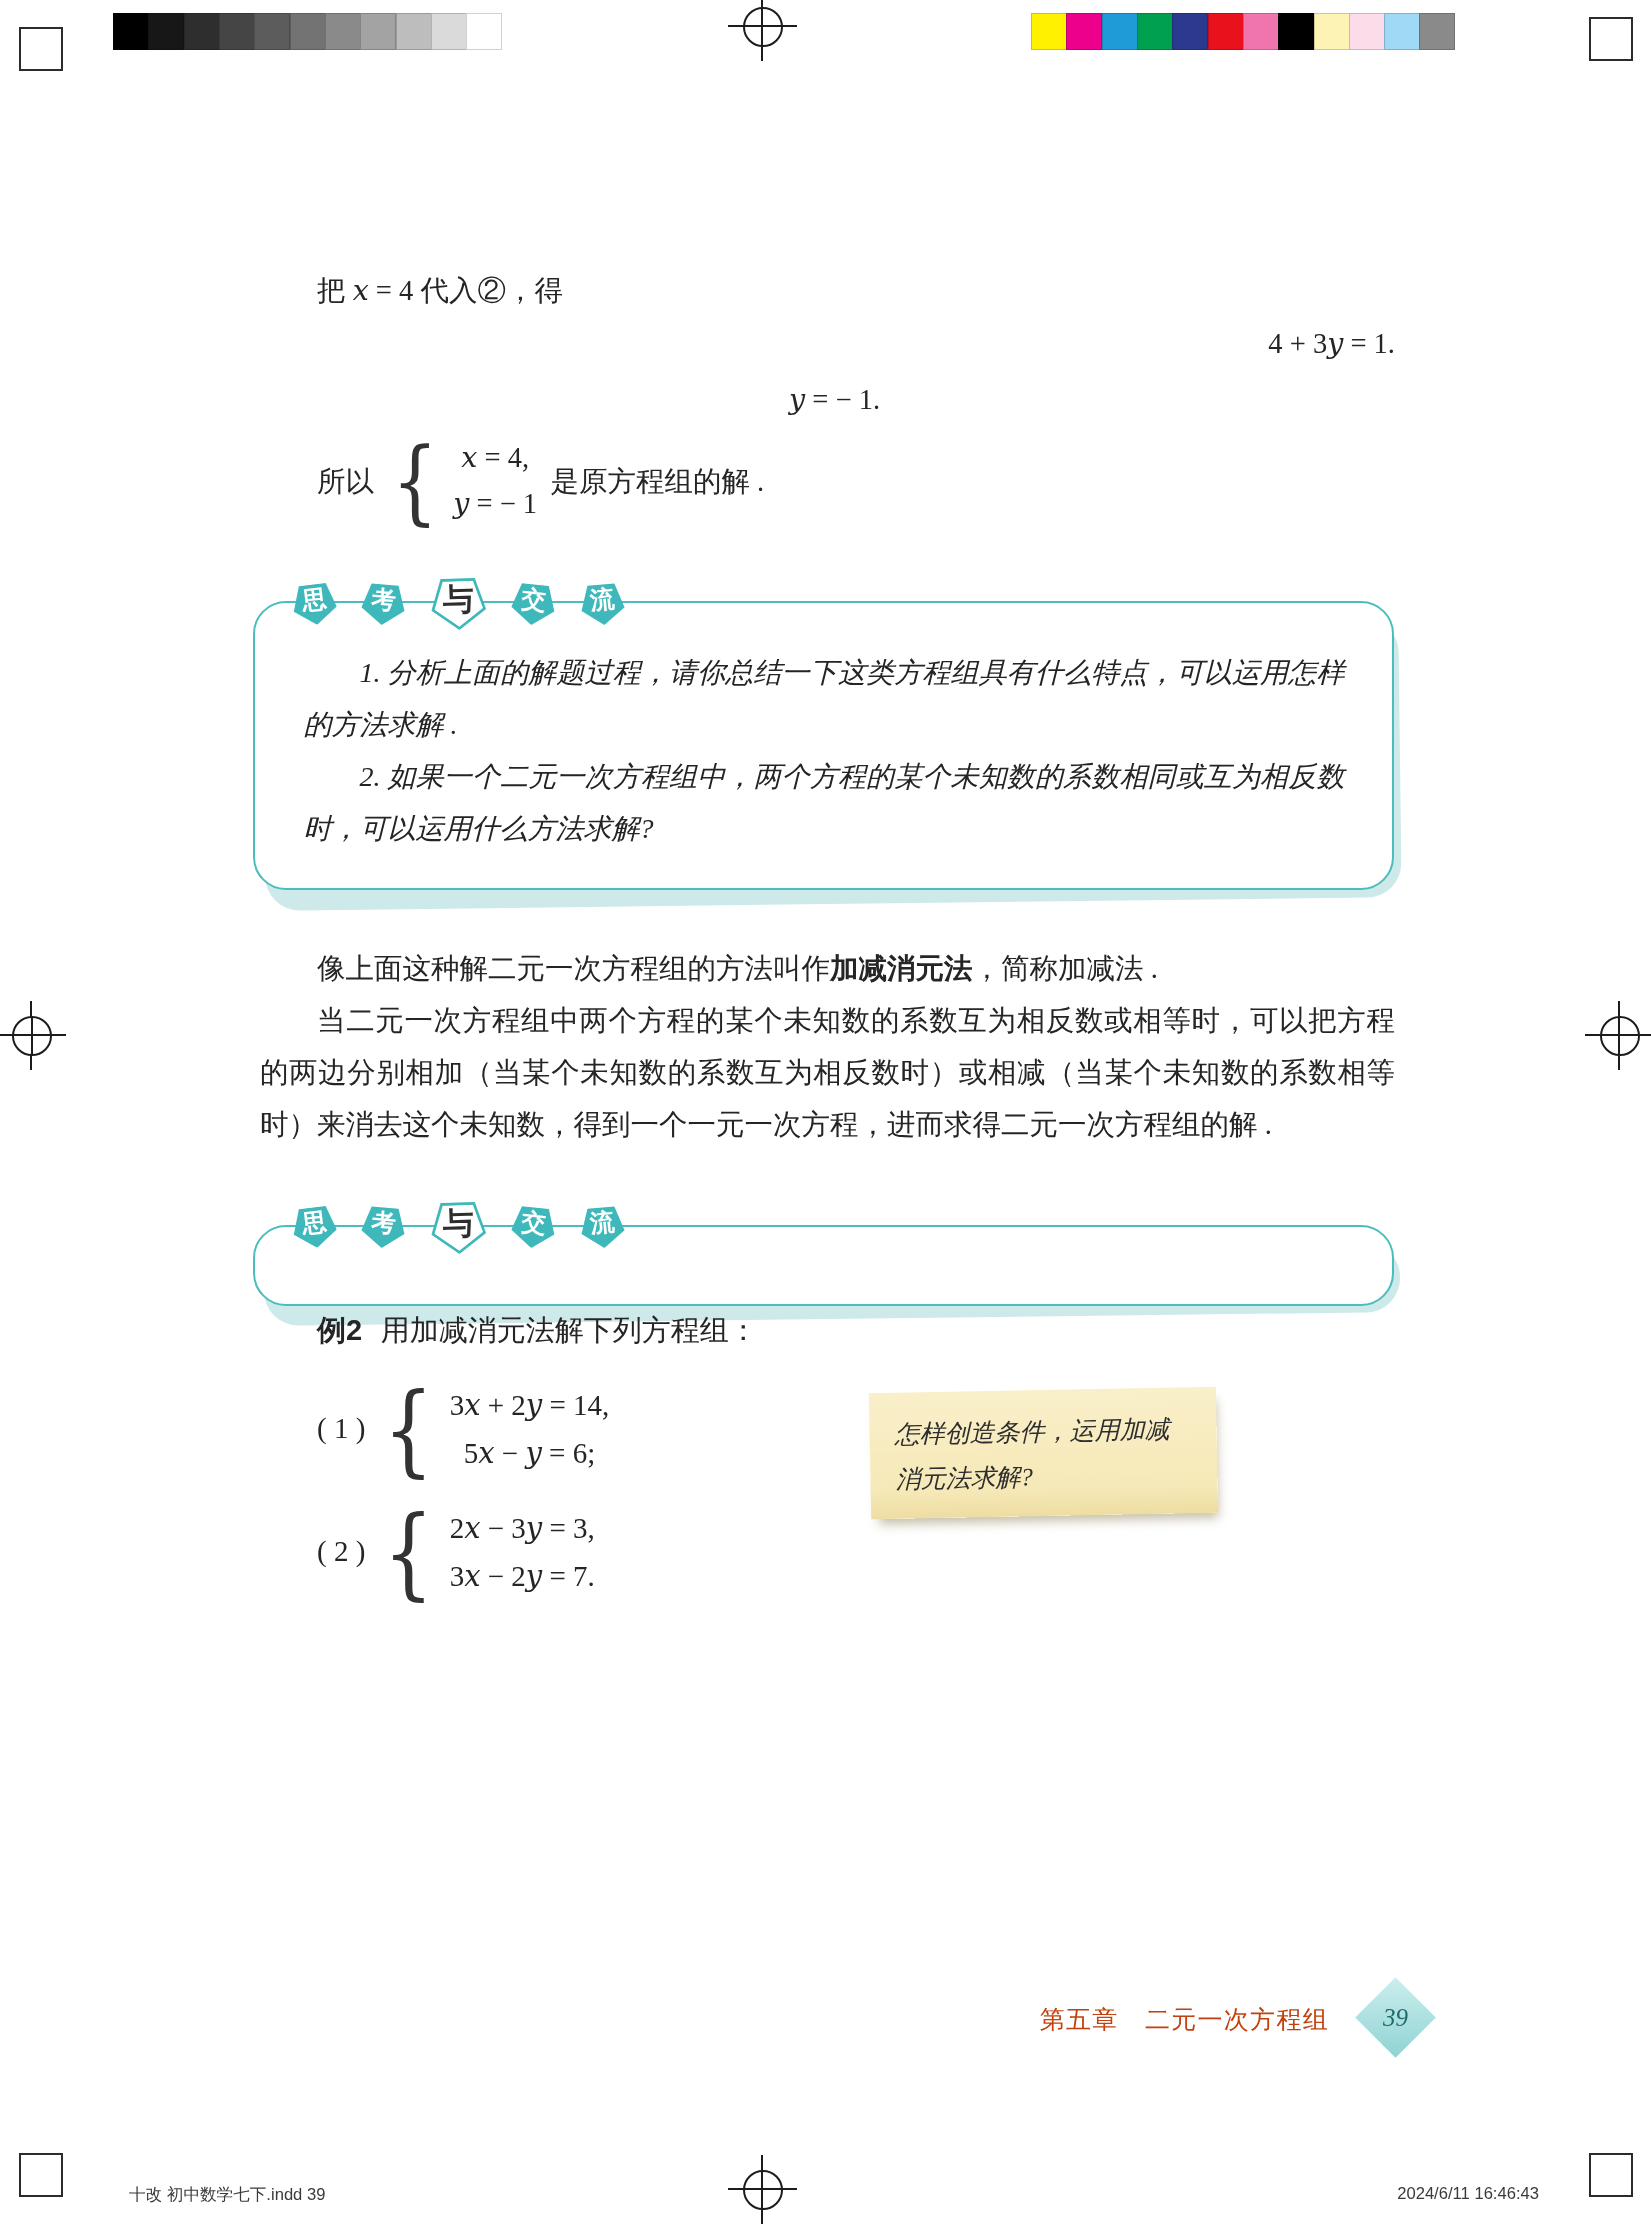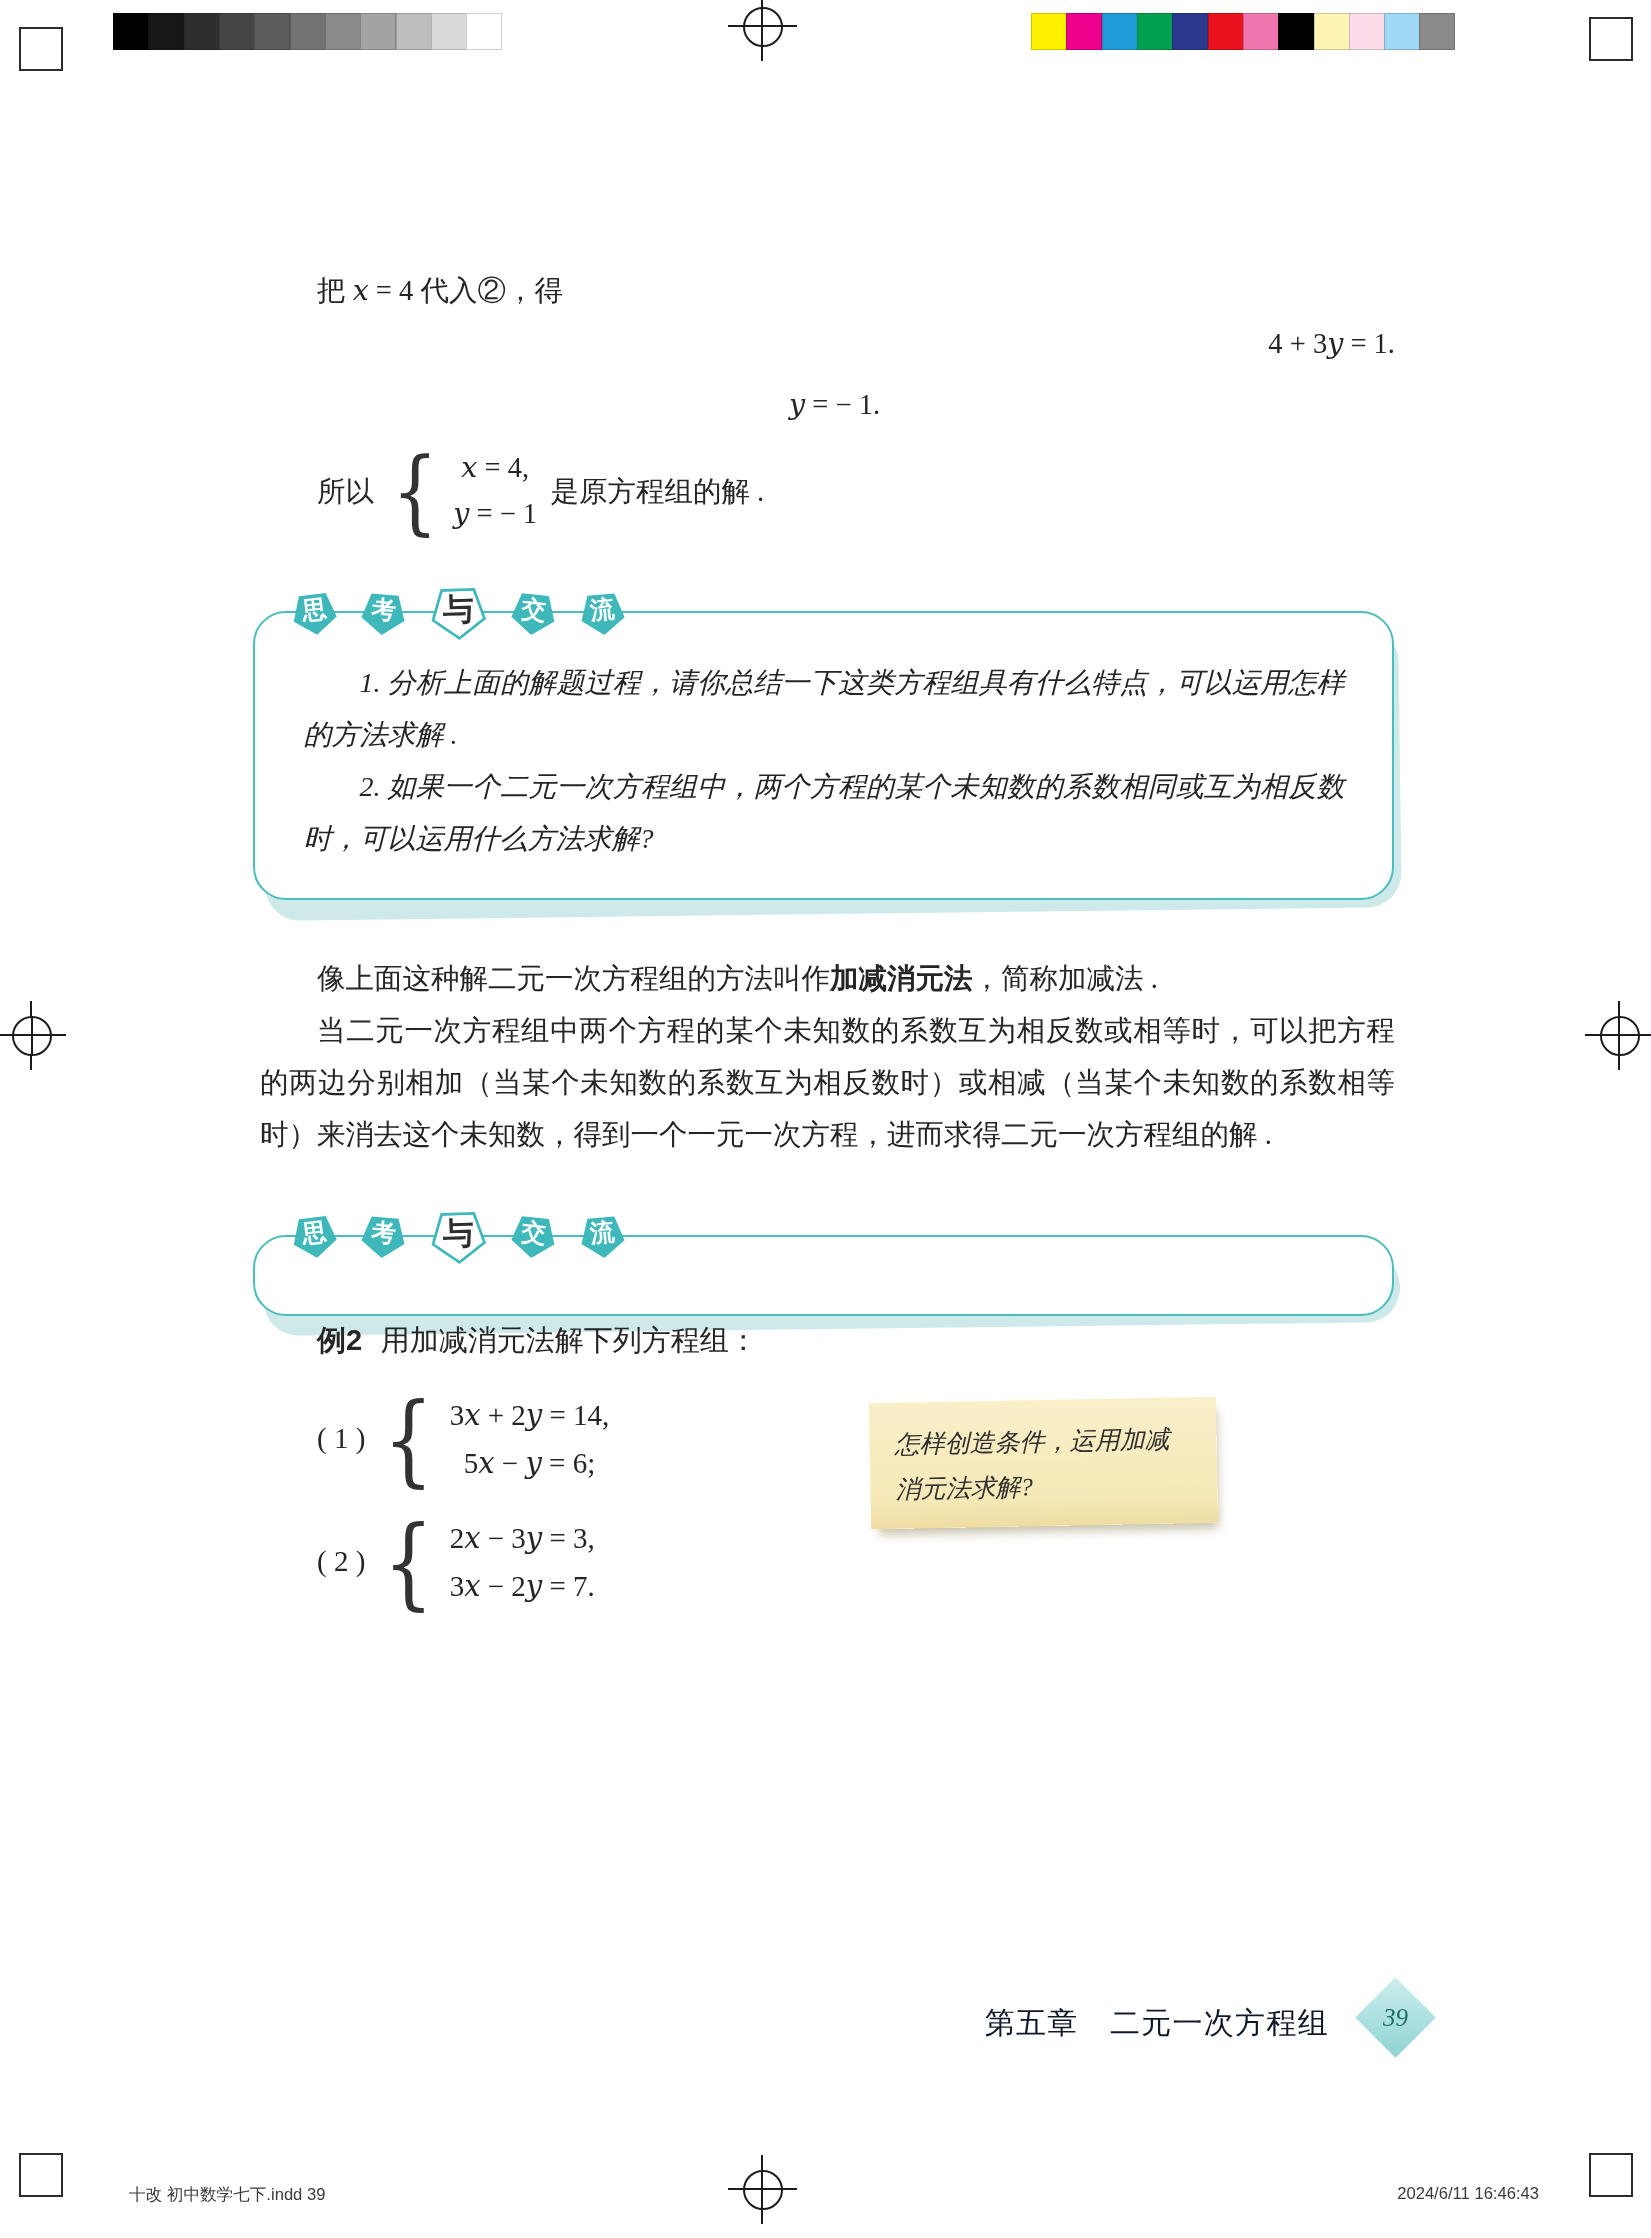--- a/index.html
+++ b/index.html
@@ -24,21 +24,21 @@
   .regmark .c2 .h { left:-9.3px; top:9.3px; width:40px; height:2px; background:#1c1c1c; position:absolute; }
   .regmark .c2 .v { left:9.3px; top:-9.3px; width:2px; height:40px; background:#1c1c1c; position:absolute; }
   .corner-square { position:absolute; width:44px; height:44px; border:2px solid #2b2b2b; }
 
   
   .content { position:absolute; left:260px; top:266px; width:1135px; font-size:28.5px; line-height:1.72; text-align:justify; }
   .content p { margin:0; }
   .indent { text-indent:2em; }
   .var { font-style:italic; font-family:"DejaVu Serif","Liberation Serif",serif; }
   .eq-center1 { padding-left:418px; text-align:right; line-height:58px; }
-  .eq-center2 { padding-left:529px; text-align:left; line-height:64px; }
+  .eq-center2 { padding-left:529px; text-align:left; line-height:54px; }
 
   .sys-flex { display:flex; align-items:center; text-align:center; }
   .solution-row { margin-top:8px; padding-left:57px; }
   .brace { font-family:"DejaVu Serif",serif; font-weight:400; font-size:91px; line-height:1; margin:0 9.3px 0 12px; transform:scaleX(.8); color:#333; }
   .sys-lines > div { line-height:46px; white-space:nowrap; }
   .suffix { margin-left:13.3px; }
 
   
   .box-wrap { position:relative; margin:74px 0 0 -6.6px; width:1141px; }
   .box-shadow { position:absolute; left:10.6px; right:-5.3px; top:24px; bottom:-13.3px; background:#cde9e9; border-radius:34px; transform:rotate(-.7deg); }
@@ -64,21 +64,21 @@
   .example-heading .gap { display:inline-block; width:18.6px; }
   .ex-sys { margin-top:24px; padding-left:57px; font-size:29px; }
   .ex-sys .sys-lines > div { line-height:48px; }
   .ex-sys .brace { font-size:99px; }
   .sticky-note { position:absolute; left:610px; top:84px; width:347px; padding:20px 25px 17px;
     background:linear-gradient(180deg,#f9efc9 0%,#f6e9b8 78%,#eeddA2 100%);
     transform:rotate(-1.1deg); box-shadow:4px 9.3px 10.6px -4px rgba(110,95,40,.4); }
   .sticky-note p { font-size:25px; line-height:1.78; color:#2e2e2e; text-align:left; }
 
   
-  .footer-chapter { position:absolute; right:323px; top:2003px; font-size:30px; color:#0f172a; font-family:"Liberation Sans","DejaVu Sans",sans-serif; letter-spacing:1.3px; }
+  .footer-chapter { position:absolute; right:323px; top:2003px; font-size:25px; color:#c2410c; font-family:"Liberation Sans","DejaVu Sans",sans-serif; letter-spacing:1.3px; }
   .page-diamond { position:absolute; left:1367px; top:1989px; width:57px; height:57px; background:linear-gradient(135deg,#cdeeee 0%,#8fd3d3 100%); transform:rotate(45deg); }
   .page-diamond span { position:absolute; inset:0; display:flex; align-items:center; justify-content:center; transform:rotate(-45deg); font-style:italic; font-size:25px; color:#1c6b6b; font-family:"Liberation Serif","DejaVu Serif",serif; }
   .print-footer { position:absolute; top:2184px; font-size:16.6px; color:#3a3a3a; font-family:"Liberation Sans","DejaVu Sans",sans-serif;margin-left:18px; }
   #pf-left { left:111px; }
   #pf-right { right:113px; }
 </style>
 </head>
 <body>
 
 <div class="strip" id="grayscale-strip">

